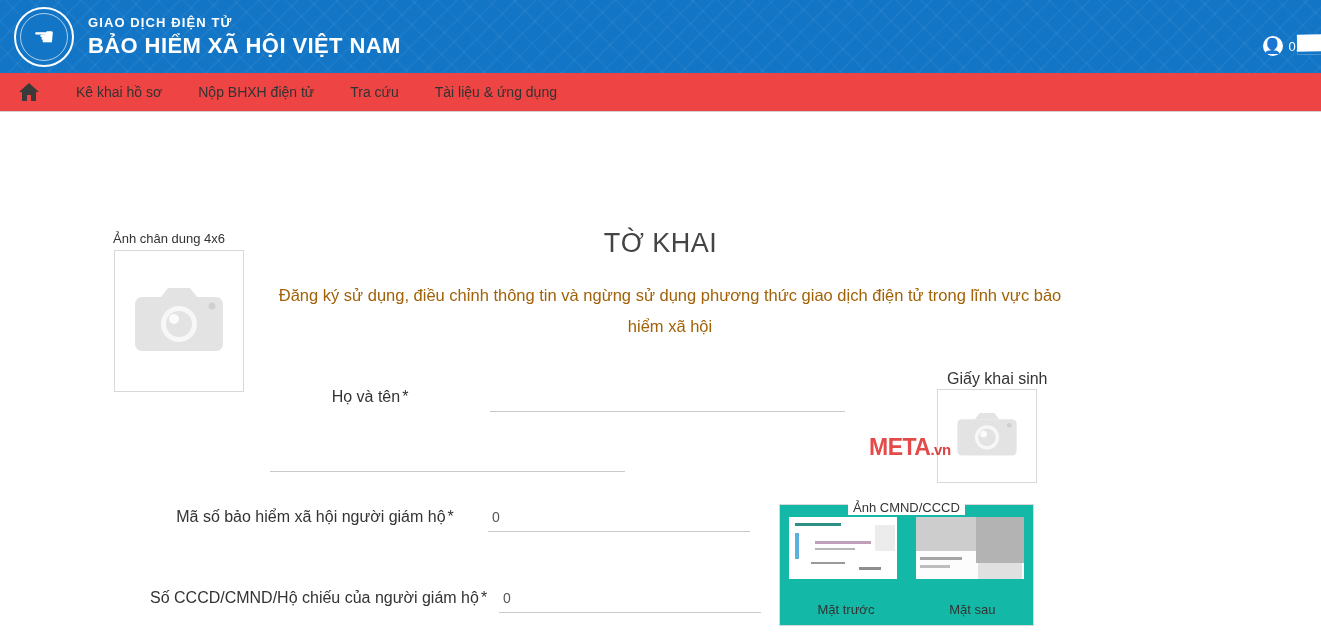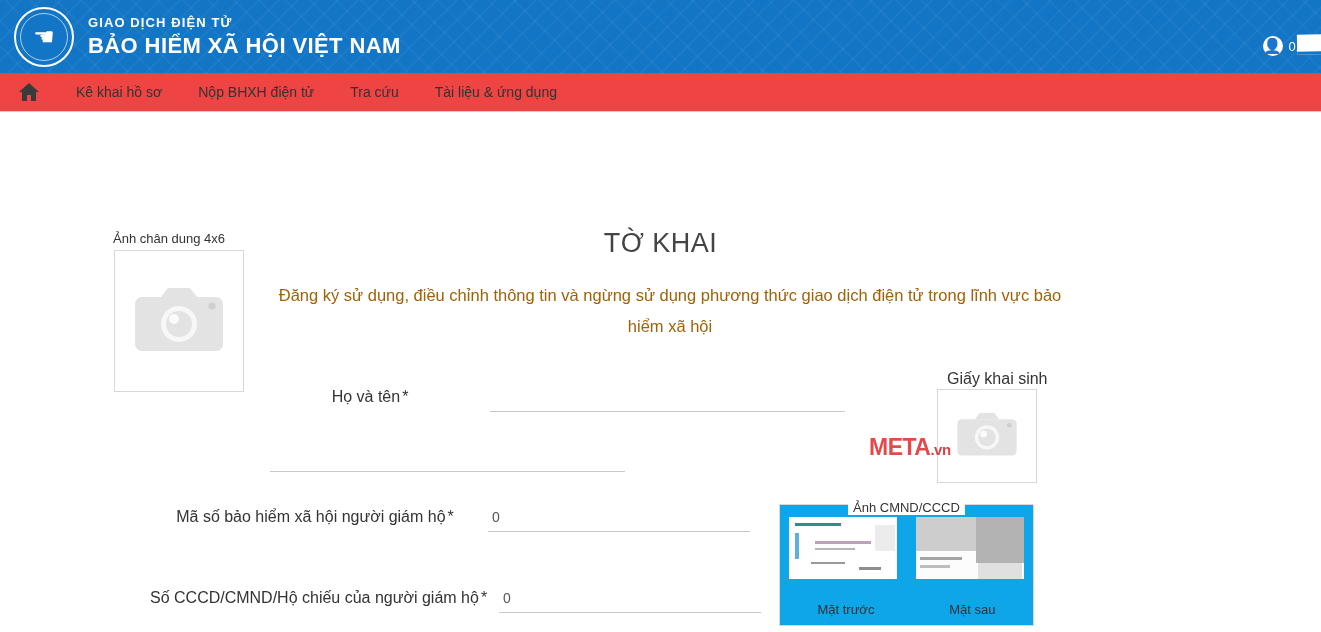--- a/index.html
+++ b/index.html
@@ -206,21 +206,21 @@
     opacity: 0.92;
   }
   .watermark .vn { font-size: 15px; color: #d93232; }
 
   
   .cmnd-box {
     position: absolute;
     left: 779px; top: 392px;
     width: 255px; height: 122px;
     border: 1px solid #d8d8d8;
-    background: #0ea5e9;
+    background: #14b8a6;
   }
   .cmnd-title {
     position: absolute;
     left: 848px; top: 388px;
     background: #ffffff;
     padding: 0 5px;
     font-size: 13px; color: #333;
   }
   .cmnd-imgs {
     position: absolute;

